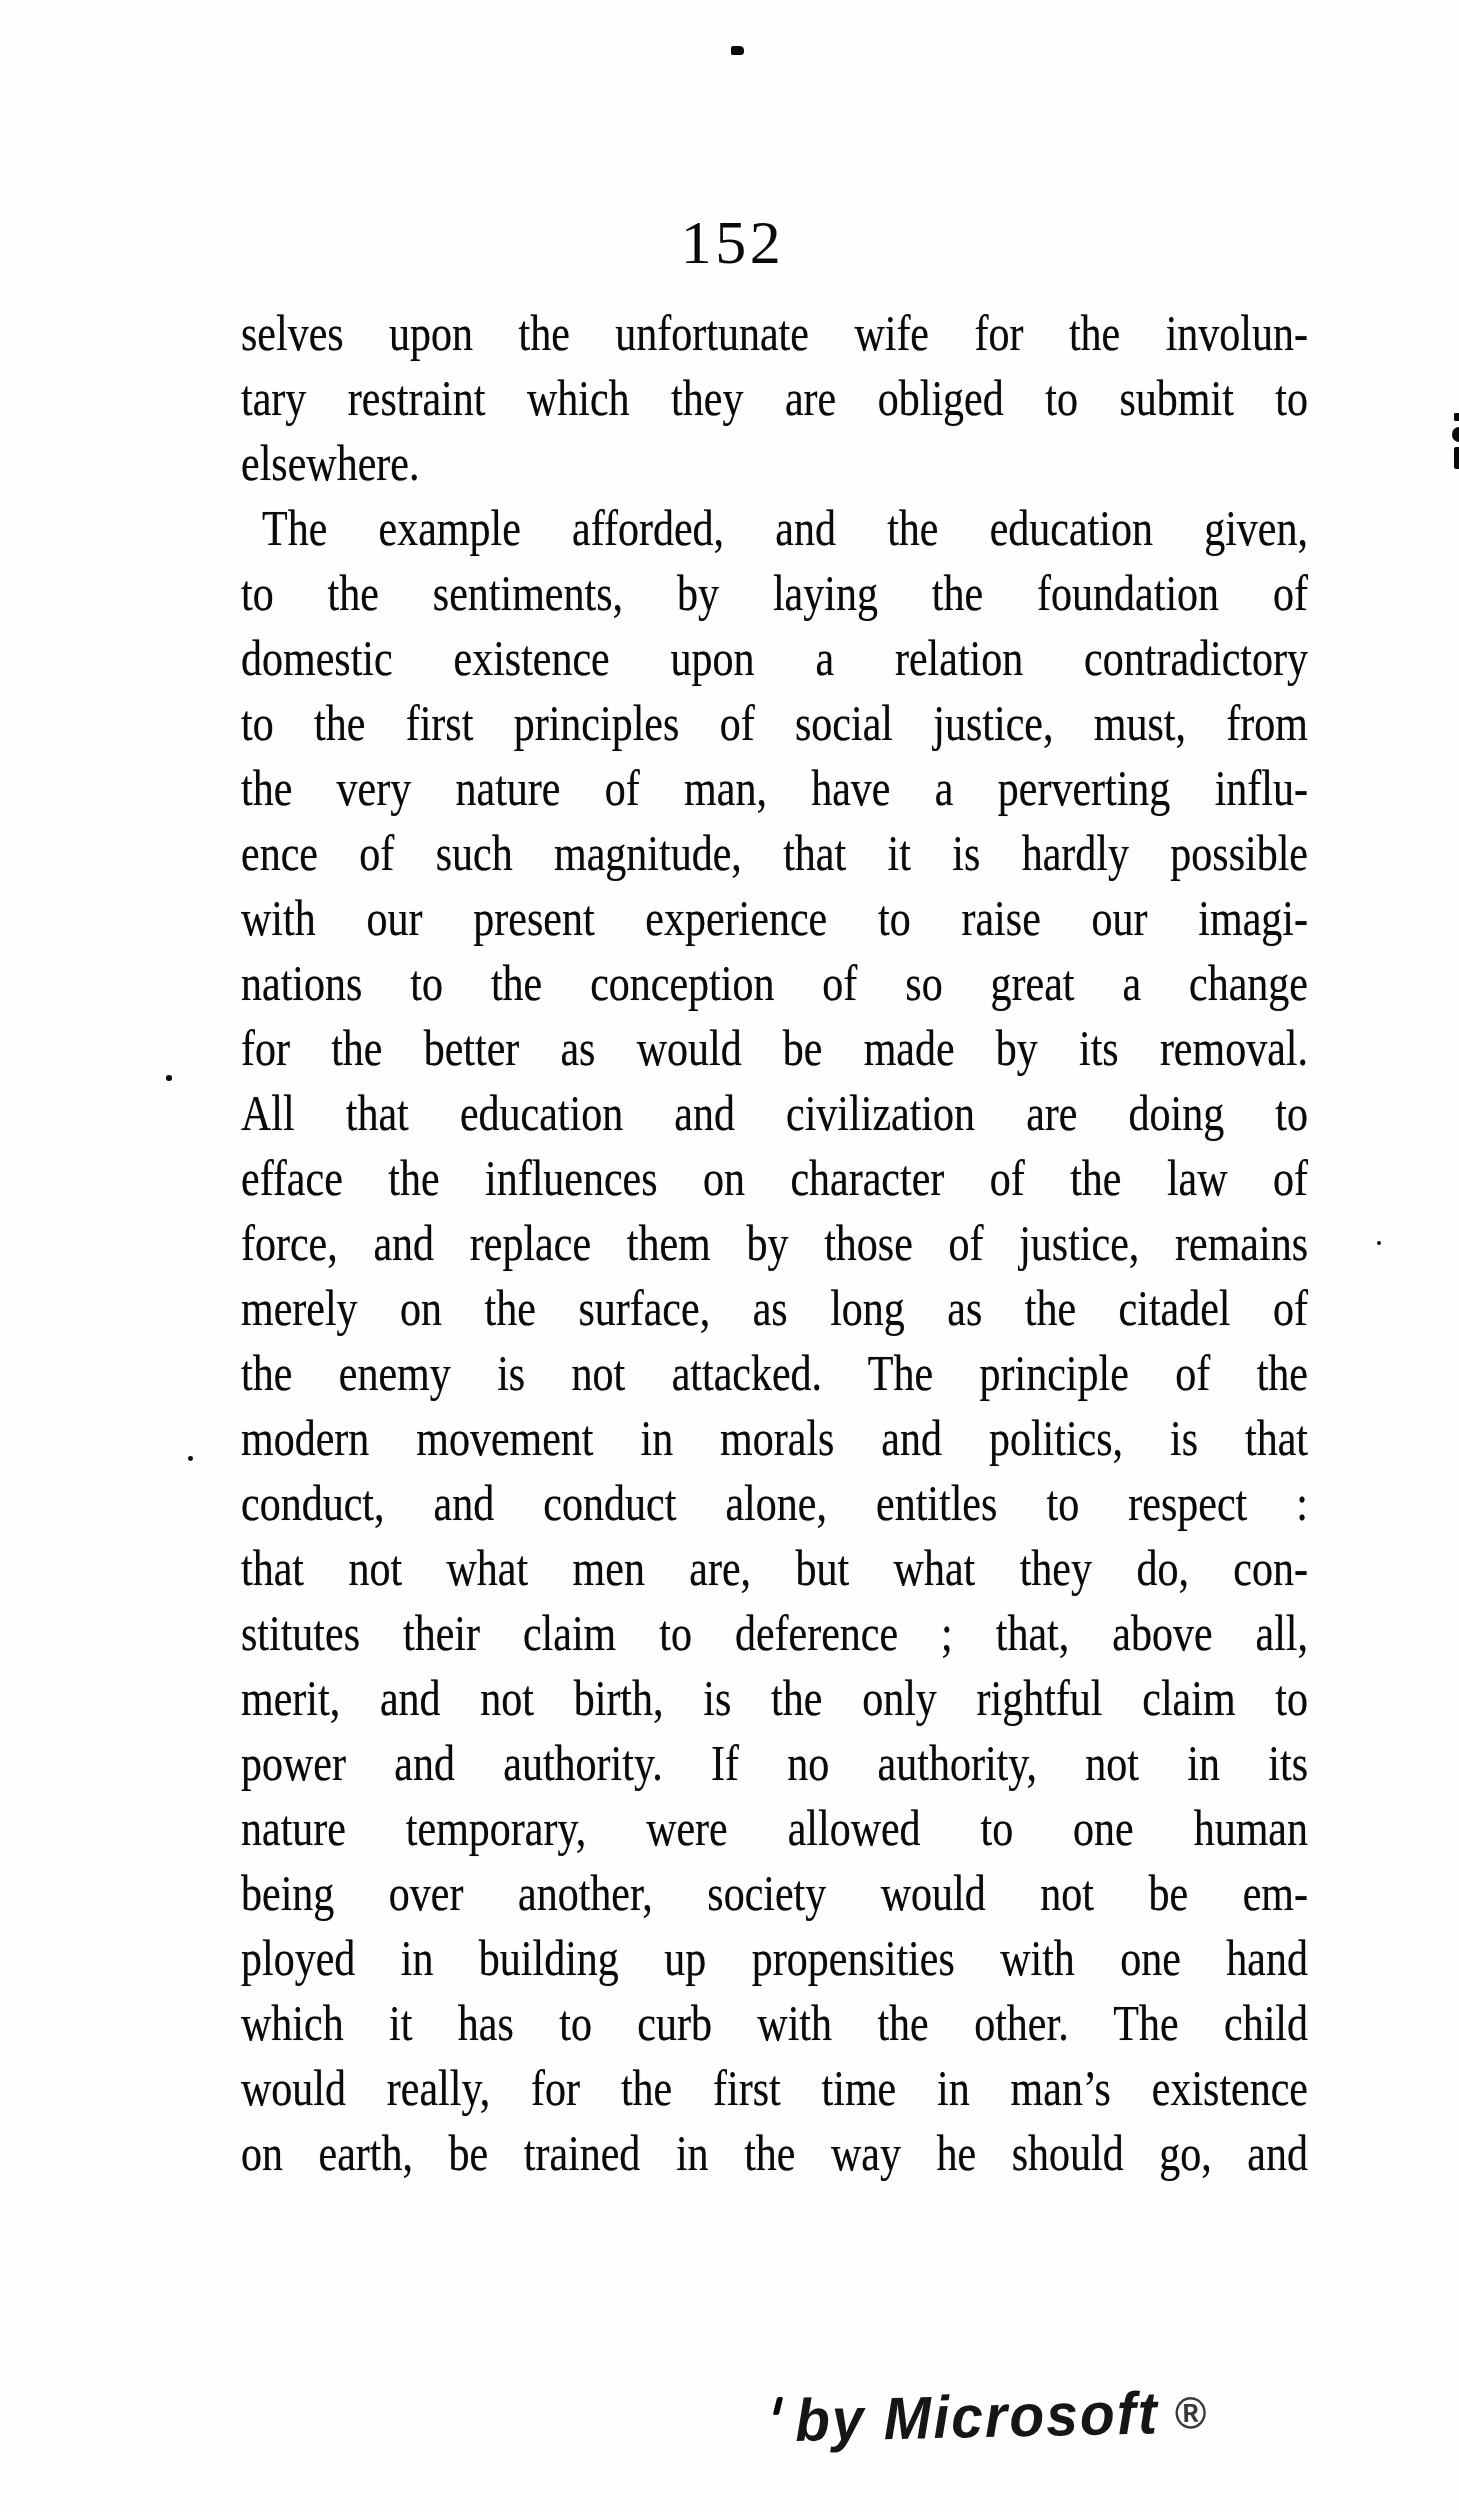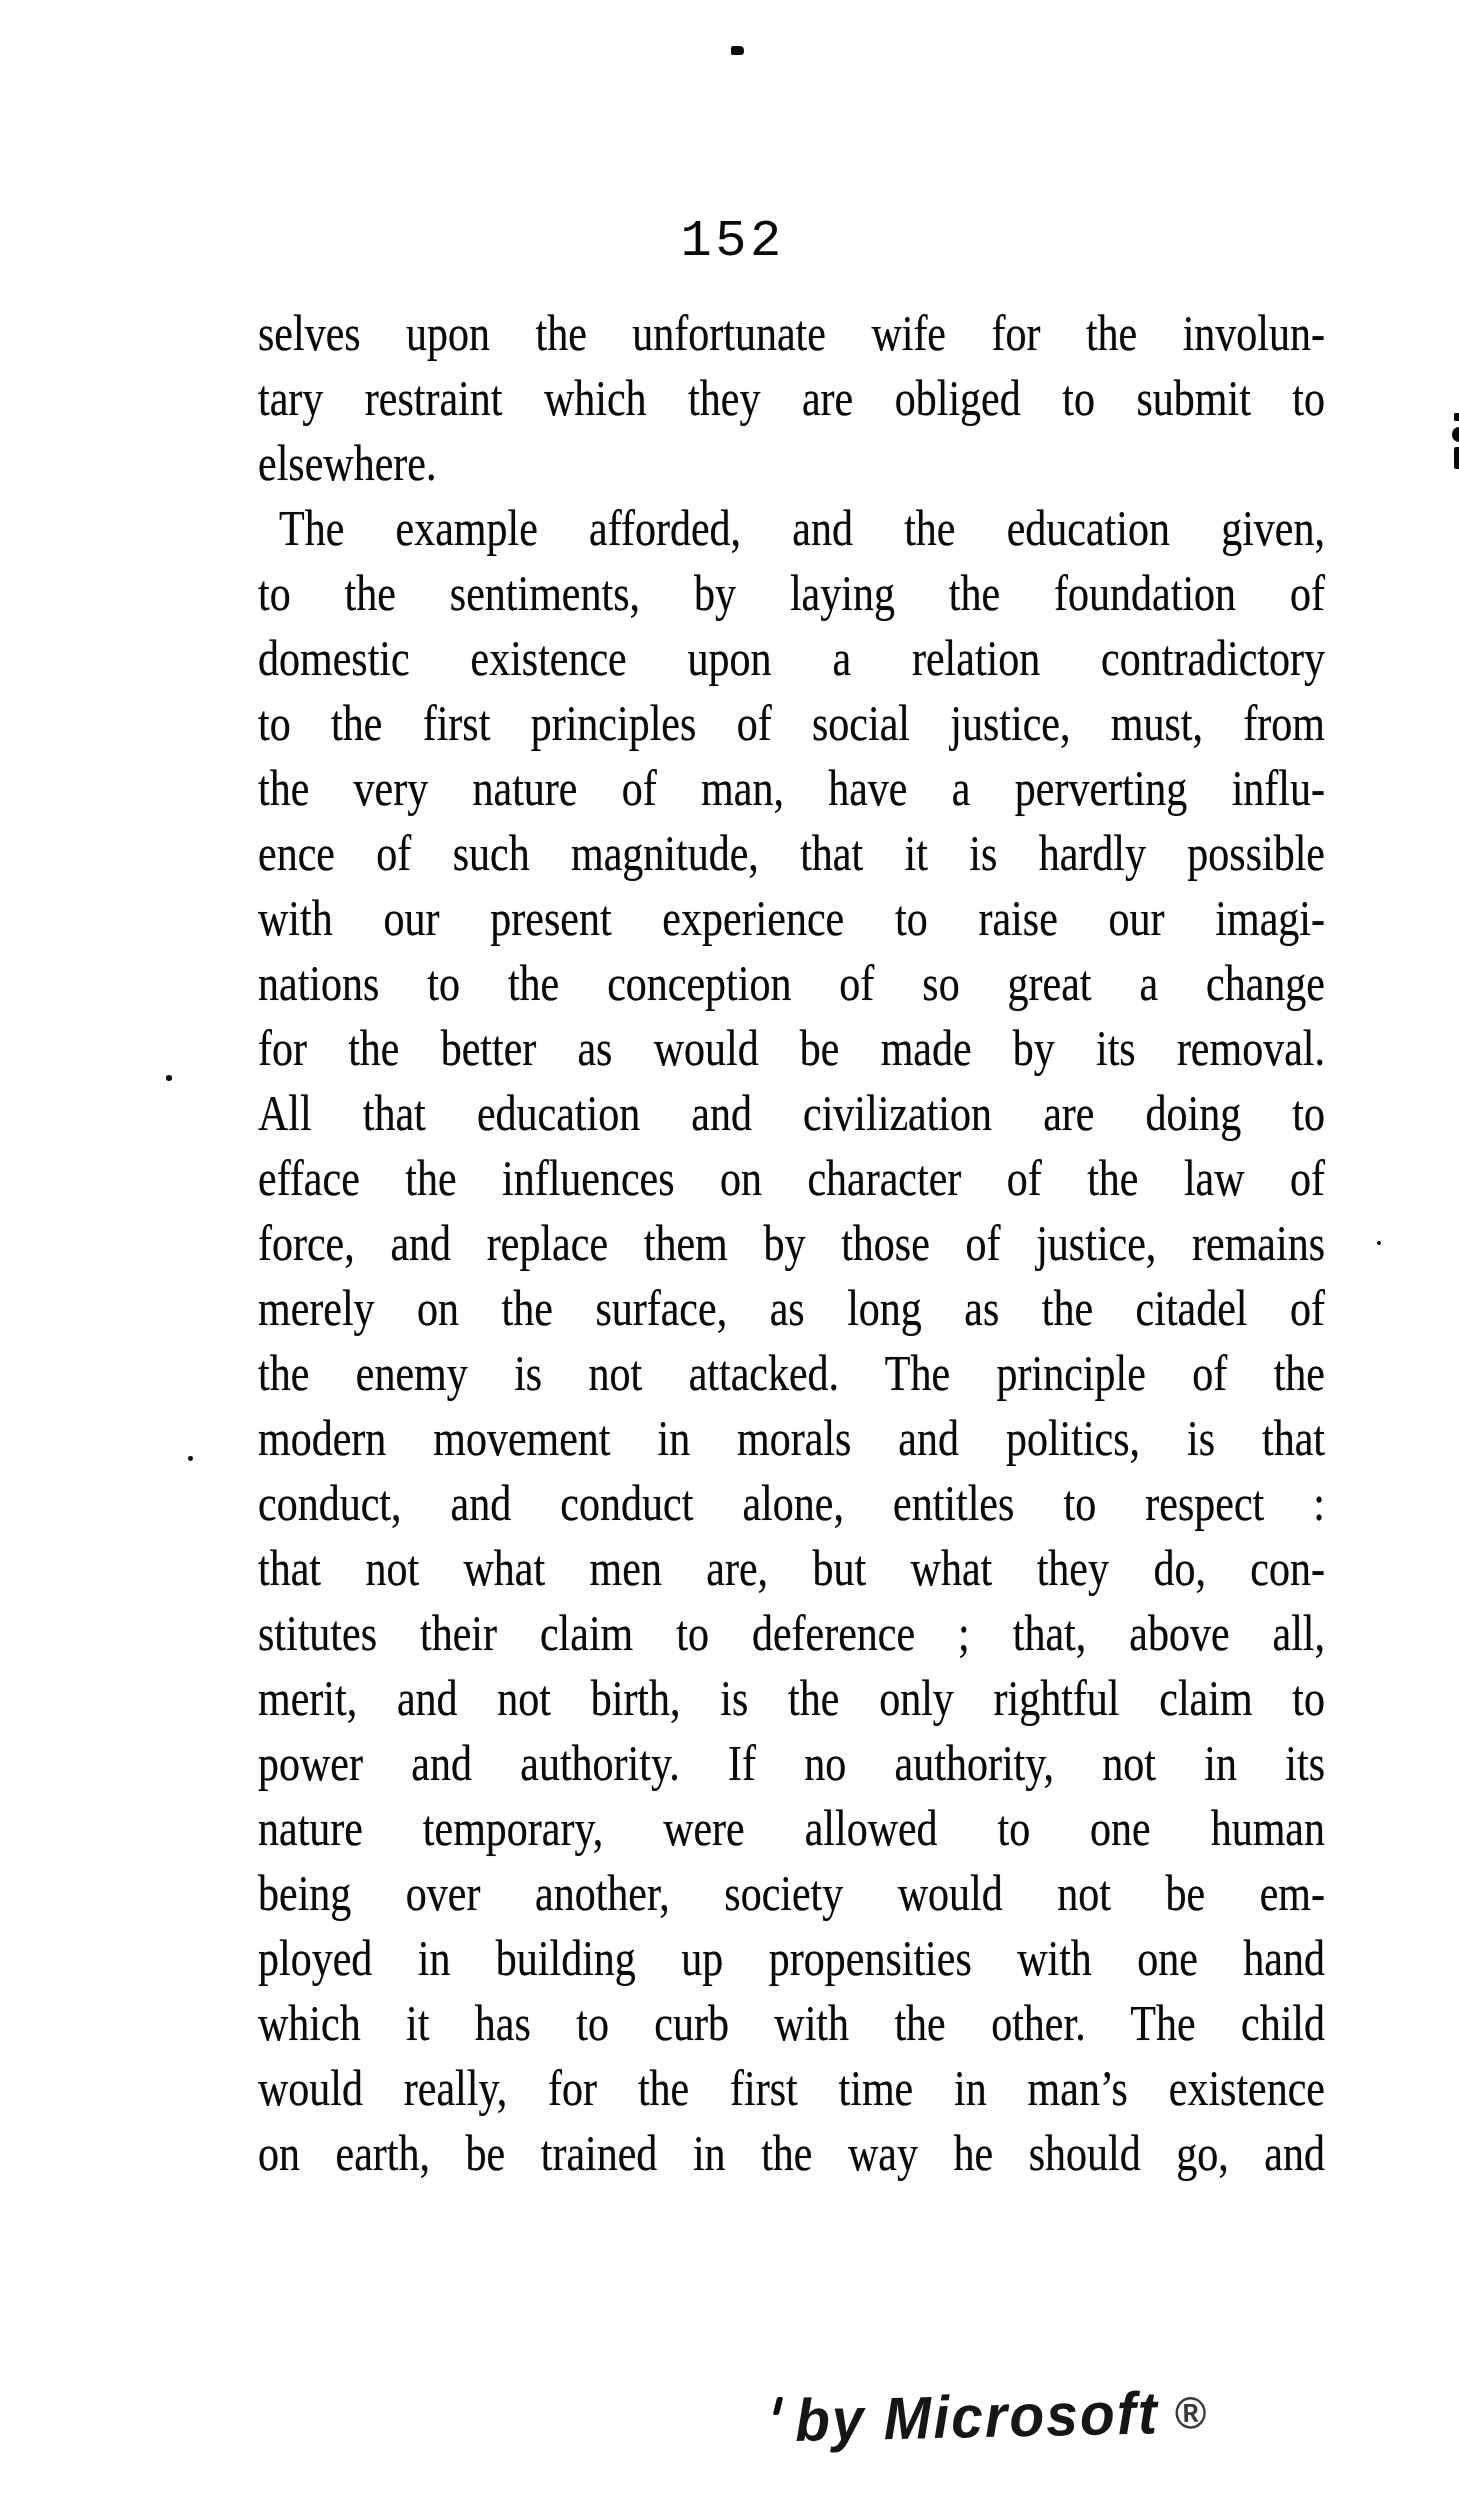--- a/index.html
+++ b/index.html
@@ -20,31 +20,31 @@
     font-family: "Liberation Serif", "DejaVu Serif", serif;
     color: var(--ink);
   }
 
   
   .page-number {
     position: absolute;
     top: 217px;
     left: 50%;
     transform: translateX(-47%);
-    font-family: Liberation Mono, monospace;
-    font-size: 52px;
+    font-family: Liberation Serif, serif;
+    font-size: 62px;
     line-height: 50px;
     letter-spacing: 3.5px;
     color: var(--ink);
   }
 
   
   .text-block {
     position: absolute;
-    left: 258px;
+    left: 241px;
     top: 301px;
     width: 1067px;
   }
   .text-block .line {
     height: 65px;
     line-height: 65px;
     font-size: 42px;
     text-align: justify;
     text-align-last: justify;
     transform: scaleY(1.22);

